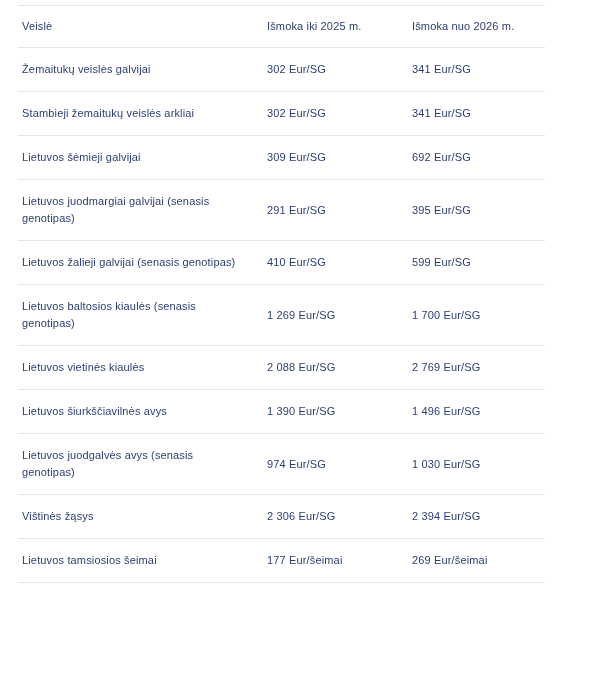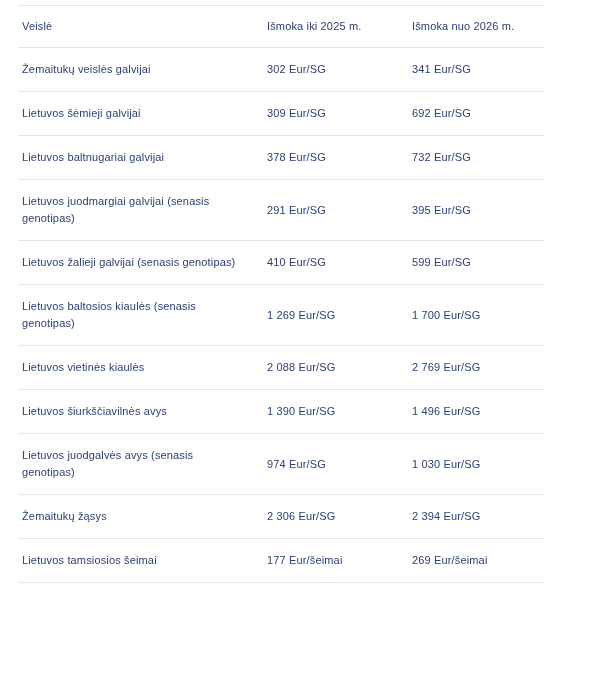--- a/index.html
+++ b/index.html
@@ -63,28 +63,28 @@
         <th>Išmoka nuo 2026 m.</th>
       </tr>
     </thead>
     <tbody>
       <tr>
         <td class="breed">Žemaitukų veislės galvijai</td>
         <td>302 Eur/SG</td>
         <td>341 Eur/SG</td>
       </tr>
       <tr>
+        <td class="breed">Stambieji žemaitukų veislės arkliai</td>
+        <td>302 Eur/SG</td>
+        <td>341 Eur/SG</td>
+      </tr>
+      <tr>
         <td class="breed">Lietuvos šėmieji galvijai</td>
         <td>309 Eur/SG</td>
         <td>692 Eur/SG</td>
-      </tr>
-      <tr>
-        <td class="breed">Lietuvos baltnugariai galvijai</td>
-        <td>378 Eur/SG</td>
-        <td>732 Eur/SG</td>
       </tr>
       <tr>
         <td class="breed">Lietuvos juodmargiai galvijai (senasis
 genotipas)</td>
         <td>291 Eur/SG</td>
         <td>395 Eur/SG</td>
       </tr>
       <tr>
         <td class="breed">Lietuvos žalieji galvijai (senasis genotipas)</td>
         <td>410 Eur/SG</td>
@@ -106,21 +106,21 @@
         <td>1 390 Eur/SG</td>
         <td>1 496 Eur/SG</td>
       </tr>
       <tr>
         <td class="breed">Lietuvos juodgalvės avys (senasis
 genotipas)</td>
         <td>974 Eur/SG</td>
         <td>1 030 Eur/SG</td>
       </tr>
       <tr>
-        <td class="breed">Žemaitukų žąsys</td>
+        <td class="breed">Vištinės žąsys</td>
         <td>2 306 Eur/SG</td>
         <td>2 394 Eur/SG</td>
       </tr>
       <tr>
         <td class="breed">Lietuvos tamsiosios šeimai</td>
         <td>177 Eur/šeimai</td>
         <td>269 Eur/šeimai</td>
       </tr>
     </tbody>
   </table>

